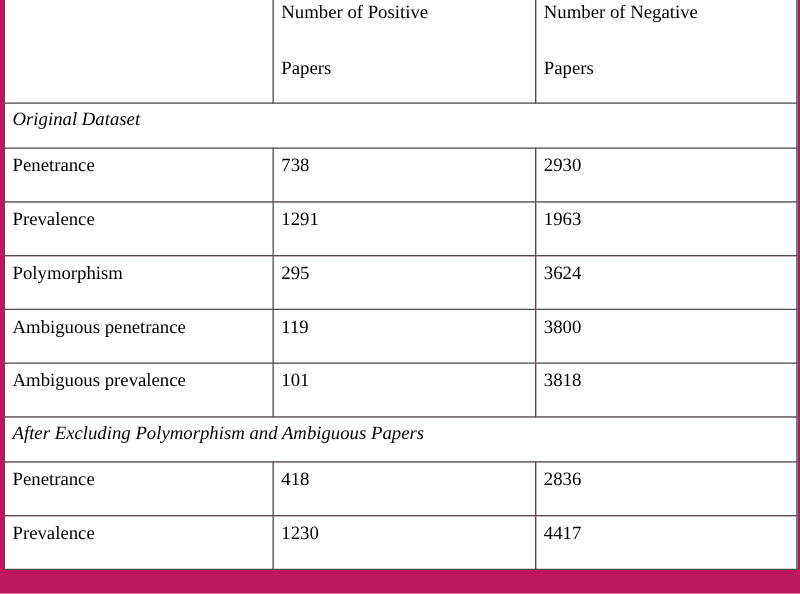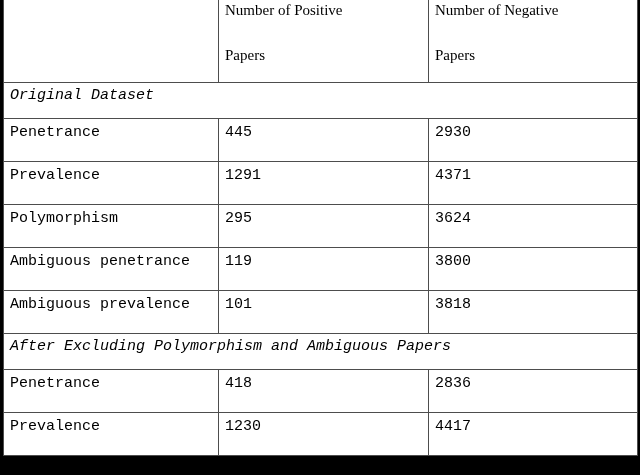--- a/index.html
+++ b/index.html
@@ -12,21 +12,21 @@
     height: 475px;
     overflow: hidden;
     font-family: "Liberation Serif", "DejaVu Serif", serif;
     color: #000000;
   }
 
   .page {
     position: relative;
     width: 640px;
     height: 475px;
-    background: #000000;
+    background: #be185d;
     overflow: hidden;
   }
 
   
   .table-wrap {
     position: absolute;
     left: 3px;
     top: -6px;
     width: 634px;
   }
@@ -74,21 +74,20 @@
 
   
   tr.data-row td {
     height: 36px;
     padding-top: 6px;
     white-space: nowrap;
   }
 
   .cell-text {
     display: block;
-    font-family: Liberation Mono, monospace;
   }
 </style>
 </head>
 <body>
 
 <div class="page">
   <div class="table-wrap">
     <table class="doc-table">
       <colgroup>
         <col class="c1">
@@ -117,36 +116,36 @@
           <td colspan="3">
             <span class="cell-text">Original Dataset</span>
           </td>
         </tr>
 
         <tr class="data-row">
           <td>
             <span class="cell-text">Penetrance</span>
           </td>
           <td>
-            <span class="cell-text">445</span>
+            <span class="cell-text">738</span>
           </td>
           <td>
             <span class="cell-text">2930</span>
           </td>
         </tr>
 
         <tr class="data-row">
           <td>
             <span class="cell-text">Prevalence</span>
           </td>
           <td>
             <span class="cell-text">1291</span>
           </td>
           <td>
-            <span class="cell-text">4371</span>
+            <span class="cell-text">1963</span>
           </td>
         </tr>
 
         <tr class="data-row">
           <td>
             <span class="cell-text">Polymorphism</span>
           </td>
           <td>
             <span class="cell-text">295</span>
           </td>

